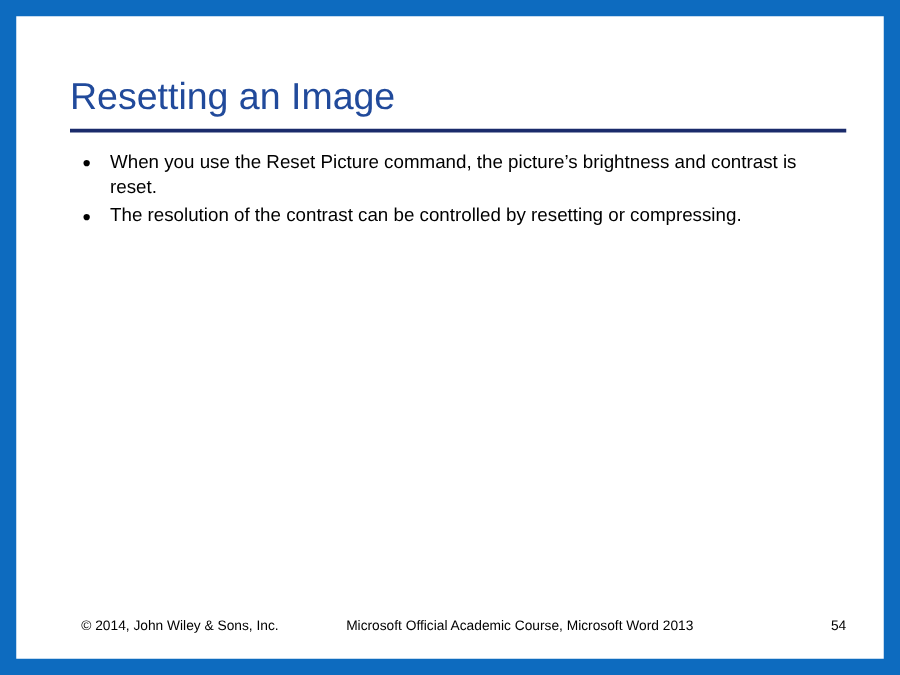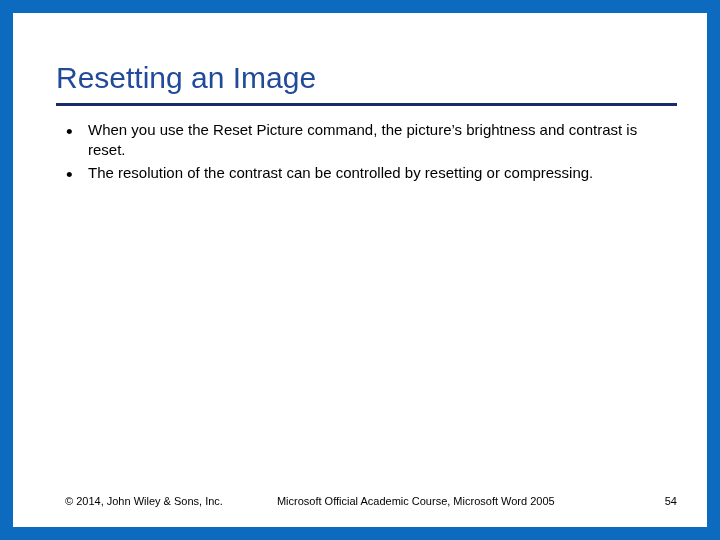--- a/index.html
+++ b/index.html
@@ -69,16 +69,16 @@
 
 <div class="slide">
   <h1 class="title">Resetting an Image</h1>
   <div class="hr"></div>
   <ul class="body">
     <li>When you use the Reset Picture command, the picture’s brightness and contrast is reset.</li>
     <li>The resolution of the contrast can be controlled by resetting or compressing.</li>
   </ul>
   <div class="footer">
     <span class="copyright">© 2014, John Wiley &amp; Sons, Inc.</span>
-    <span class="course">Microsoft Official Academic Course, Microsoft Word 2005</span>
+    <span class="course">Microsoft Official Academic Course, Microsoft Word 2013</span>
     <span class="pagenum">54</span>
   </div>
 </div>
 
 </body></html>

